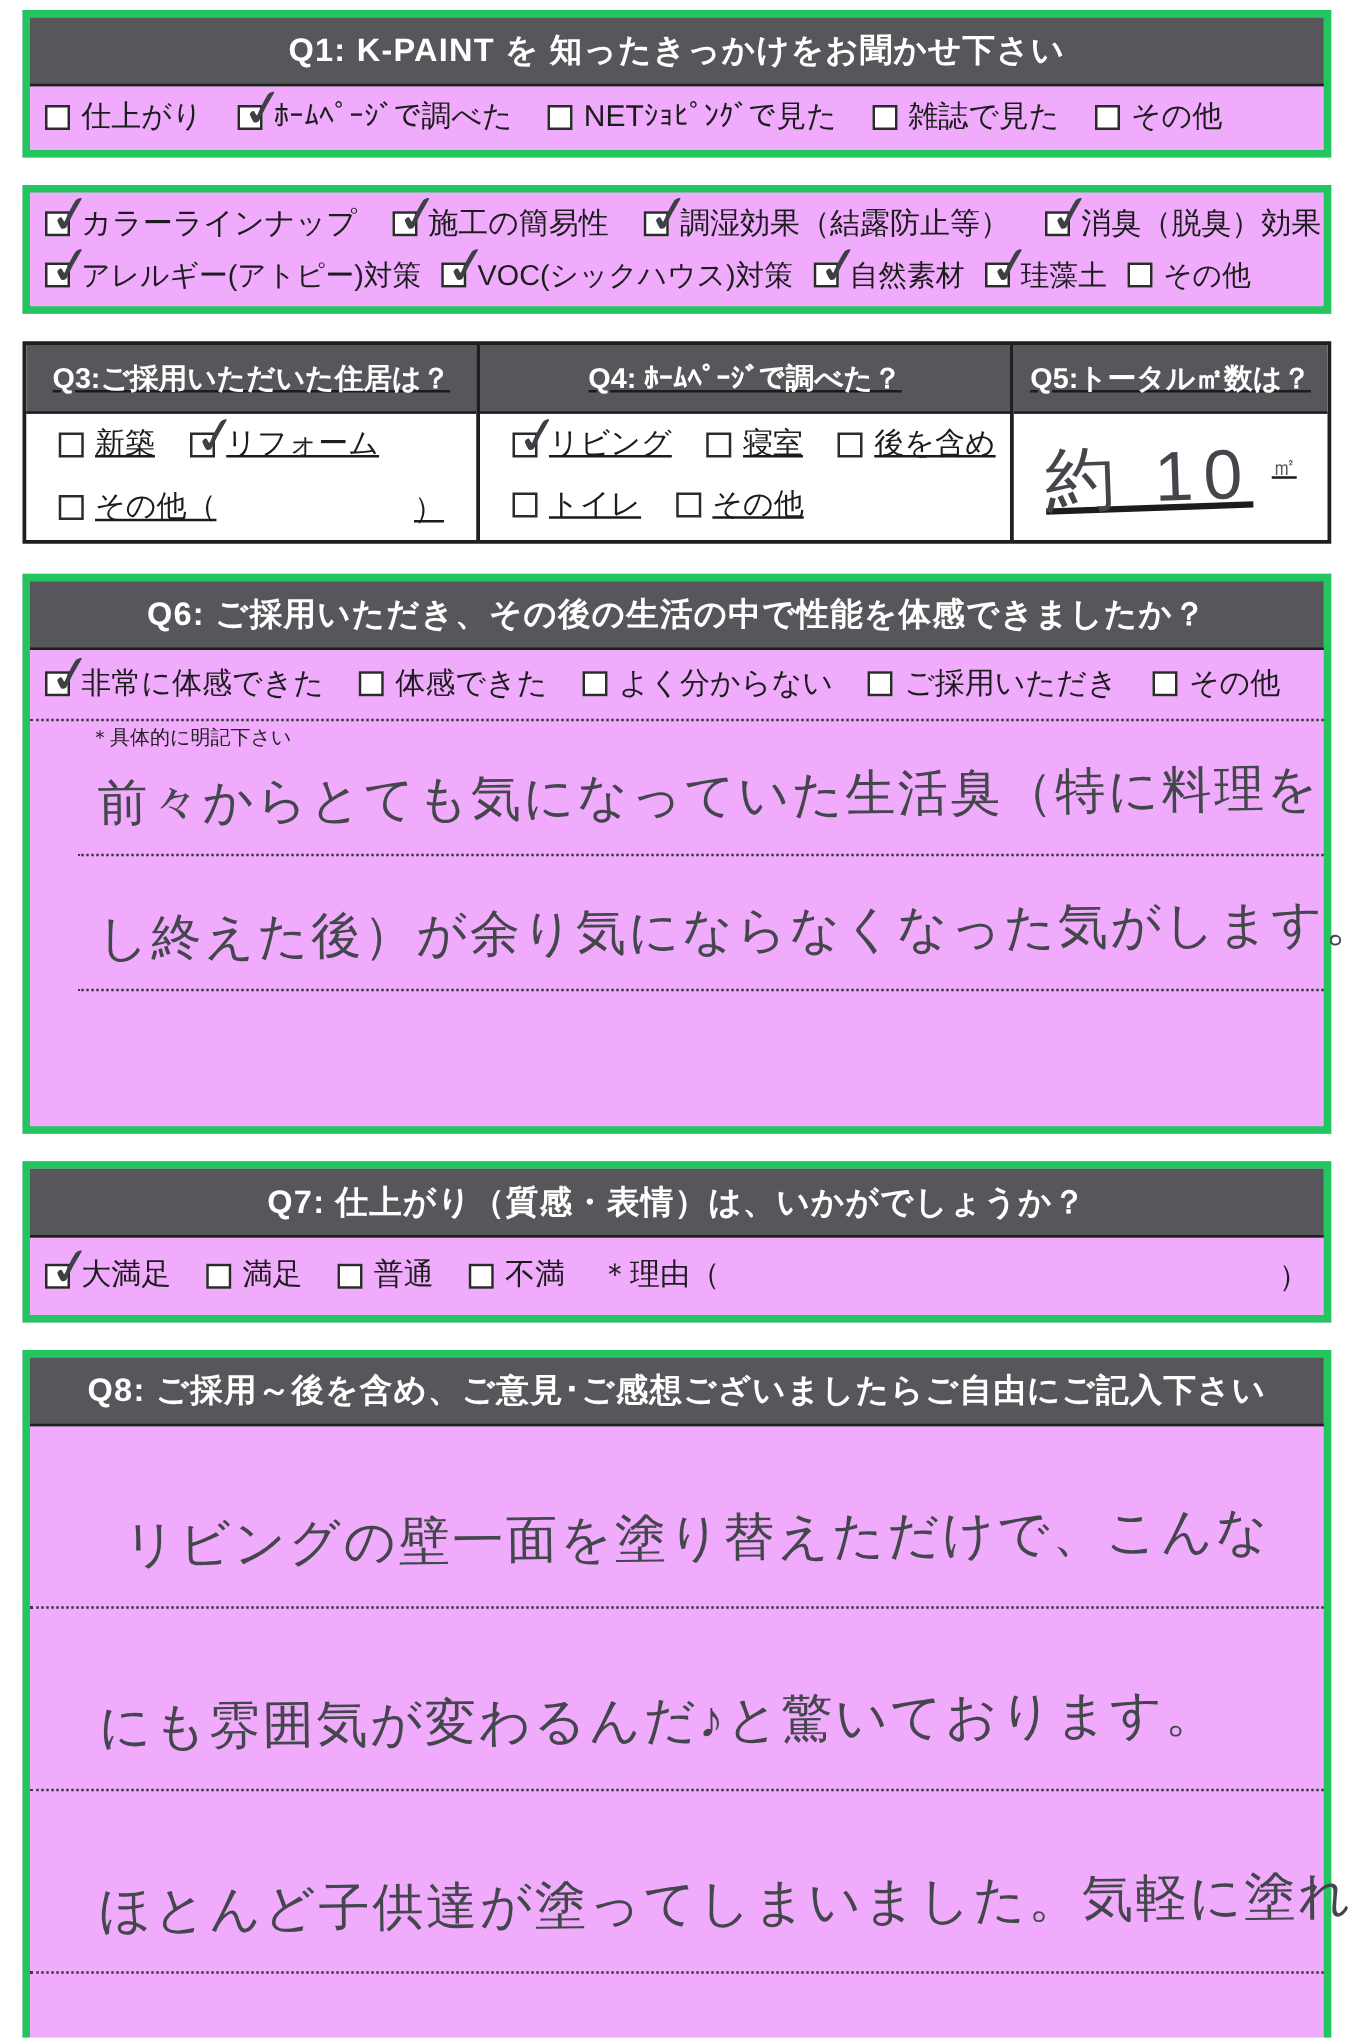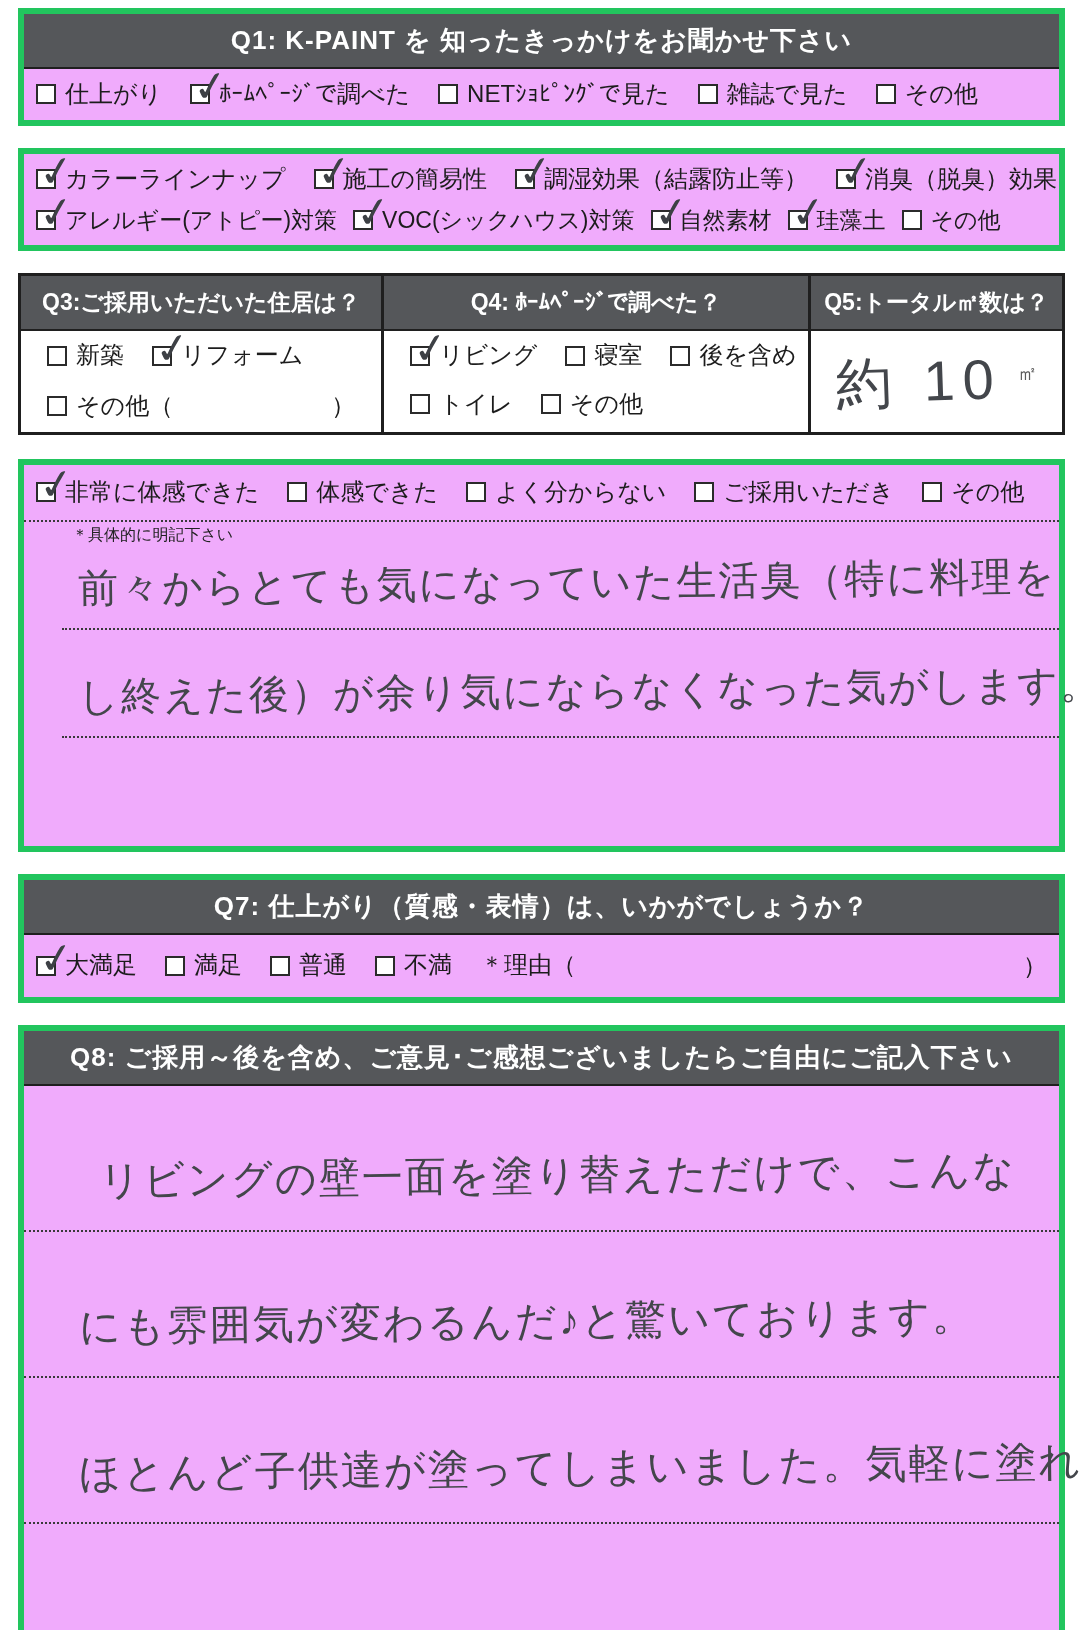--- a/index.html
+++ b/index.html
@@ -61,21 +61,21 @@
     font-weight:normal;
   }
   .cb.checked .mark { display:block; }
   .lbl { line-height:1.2; }
   
   .table3 {
     display:flex;
     border:3px solid #1f1f1f;
     margin-bottom:24px;
   }
-  .t-col { display:flex; flex-direction:column; }
+  .t-col { display:flex; flex-direction:column;text-decoration:underline; }
   .t-col + .t-col { border-left:3px solid #1f1f1f; }
   .t-col .qheader { font-size:23px; padding:11px 2px; letter-spacing:0; }
   .col-q3 { width:34.6%; }
   .col-q4 { width:41.0%; }
   .col-q5 { width:24.4%; }
   .trow {
     display:flex;
     align-items:center;
     padding:10px 26px;
     font-size:24px;
@@ -288,20 +288,21 @@
     <div class="t-col col-q5">
       <div class="qheader">Q5:トータル㎡数は？</div>
       <div class="q5-body">
         <span class="hand q5-value">約 10</span>
         <span class="q5-unit">㎡</span>
       </div>
     </div>
   </div>
 
   <div class="qbox">
+    <div class="qheader">Q6: ご採用いただき、その後の生活の中で性能を体感できましたか？</div>
     <div class="opts opts-dotted" style="padding:13px 12px;">
         <span class="opt">
           <span class="cb checked">
             <span class="mark">✓</span>
           </span>
           <span class="lbl">非常に体感できた</span>
         </span>
         <span class="opt">
           <span class="cb"></span>
           <span class="lbl">体感できた</span>

